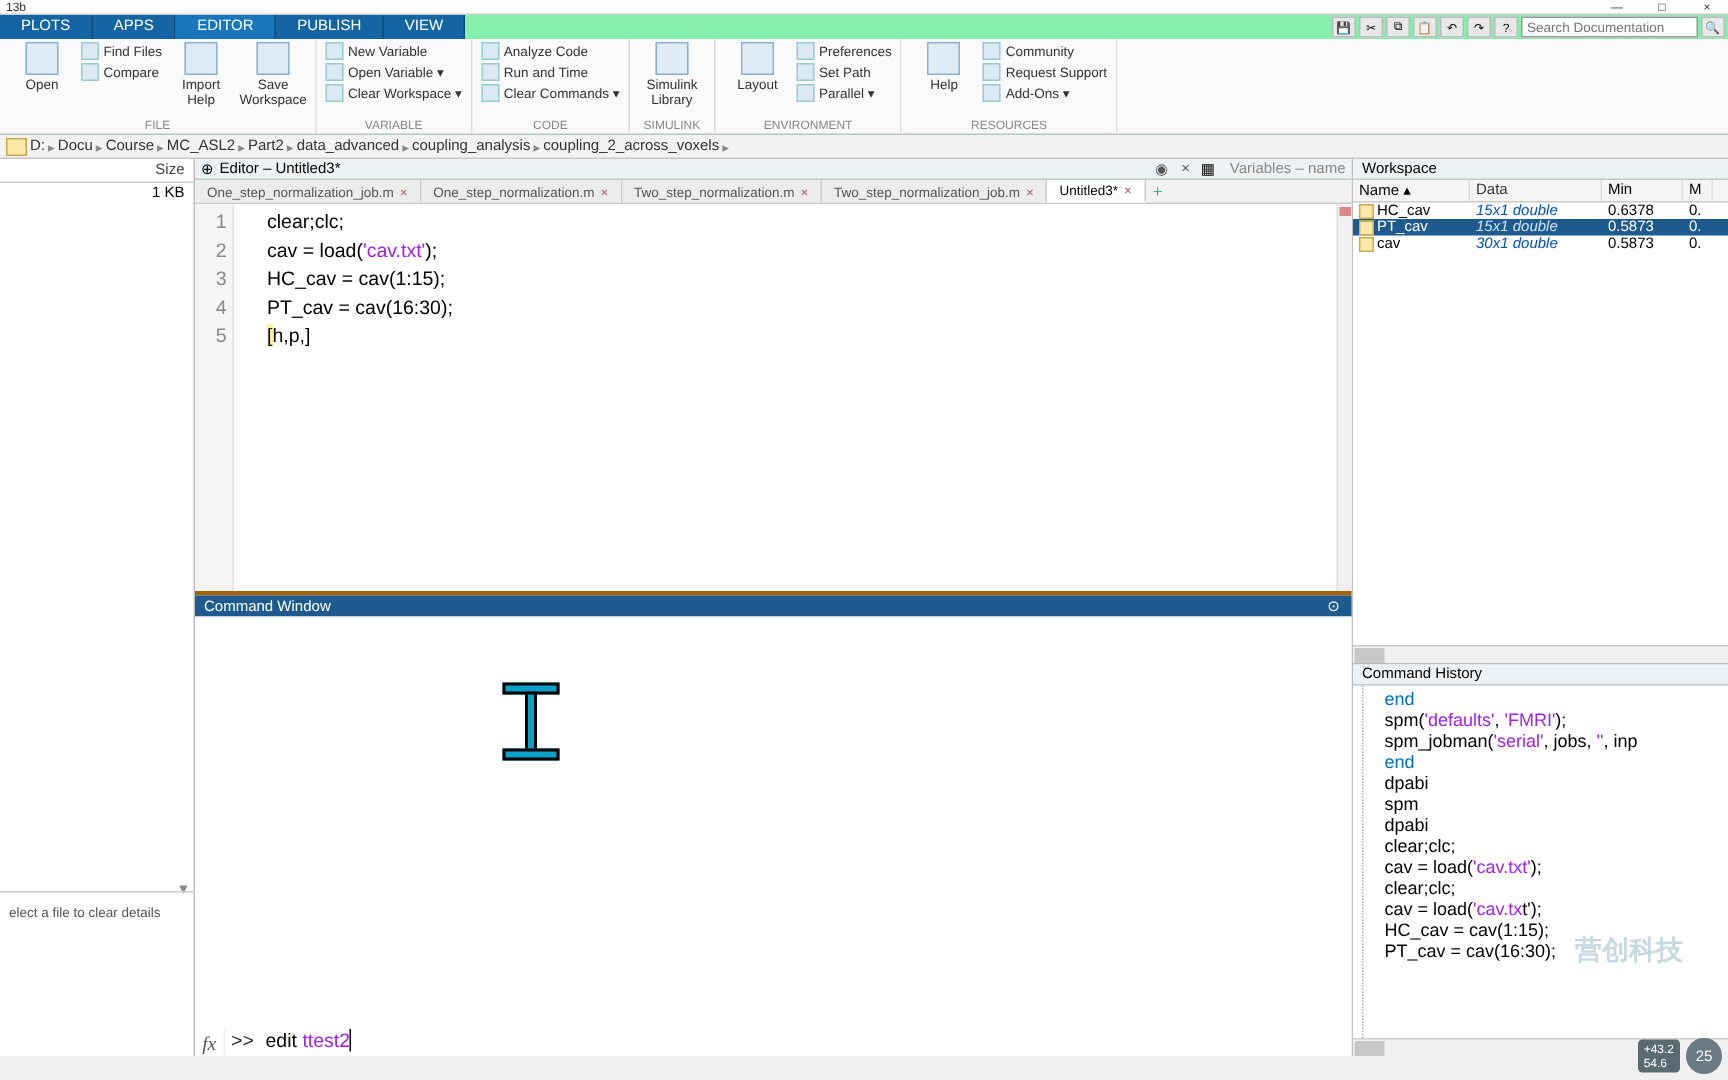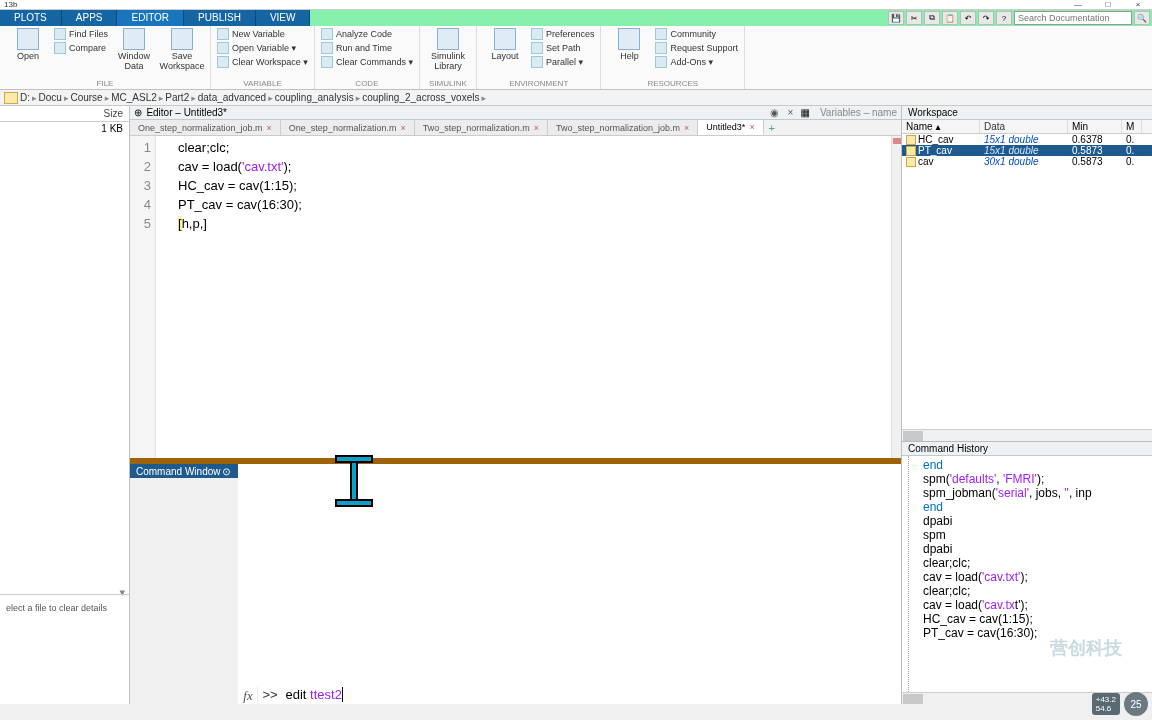--- a/index.html
+++ b/index.html
@@ -52,21 +52,21 @@
 .codearea { flex: 1; background: #fff; display: flex; overflow: hidden; position: relative; }
 .gutter { width: 26px; background: #f5f5f5; border-right: 1px solid #e3e3e3; text-align: right; padding: 4px 4px 0 0; font-family: Consolas, monospace; font-size: 13px; color: #888; }
 .gutter div { height: 19px; }
 .code { flex: 1; font-family: Consolas, monospace; font-size: 13px; padding: 4px 0 0 22px; color: #000; }
 .code .line { height: 19px; white-space: pre; }
 .str { color: #a020f0; }
 .hlb { background: #fff3a0; }
 .codebar { width: 10px; background: #f0f0f0; border-left: 1px solid #ddd; }
 .codebar .mark { width: 8px; height: 6px; background: #d88; margin: 2px auto 0; }
 
-.cmdwin { height: 246px; display: flex; flex-direction: row; border-top: 6px solid #a16207; }
+.cmdwin { height: 310px; display: flex; flex-direction: column; border-top: 3px solid #a16207; }
 .cmdhead { height: 14px; background: #1e5a8e; color: #fff; font-size: 10px; padding: 0 6px; display: flex; align-items: center; }
 .cmdhead .spacer { flex: 1; }
 .cmdhead .cbtn { width: 12px; text-align: center; cursor: pointer; }
 .cmdbody { flex: 1; background: #fff; display: flex; align-items: flex-end; }
 .fx { width: 20px; font-style: italic; font-family: serif; font-size: 13px; text-align: center; color: #555; padding-top: 2px; border-right: 1px solid #eee; }
 .cmdtxt { font-family: Consolas, monospace; font-size: 13px; padding: 2px 4px; }
 .prompt { color: #333; }
 .cmdstr { color: #a020f0; }
 .cursor-i { position: absolute; left: 335px; top: 455px; width: 40px; height: 52px; pointer-events: none; }
 .cursor-i .bar { position: absolute; background: #0aa0c8; border: 2px solid #000; }
@@ -94,21 +94,21 @@
 
 .chist { flex: 1; display: flex; flex-direction: column; border-top: 1px solid #bbb; }
 .chistbody { flex: 1; font-family: Consolas, monospace; font-size: 12px; padding: 2px 4px 2px 14px; overflow: hidden; border-left: 1px dotted #aaa; margin-left: 6px; }
 .chistbody div { white-space: pre; }
 .ch-kw { color: #0070c0; }
 .ch-str { color: #a020f0; }
 
 .overlay-badge { position: absolute; right: 4px; bottom: 4px; display: flex; align-items: center; gap: 4px; }
 .badge1 { background: #5a6a72; color: #fff; font-size: 8px; padding: 2px 4px; border-radius: 3px; }
 .badge2 { width: 24px; height: 24px; border-radius: 50%; background: #6a7a85; color: #fff; display: flex; align-items: center; justify-content: center; font-size: 10px; }
-.watermark { position: absolute; right: 30px; bottom: 60px; font-size: 18px; color: rgba(120,160,180,.4); font-weight: bold; }
+.watermark { position: absolute; right: 30px; bottom: 75px; font-size: 18px; color: rgba(120,160,180,.4); font-weight: bold; }
 </style>
 </head>
 <body>
 
 <div class="titlebar">
   <span>13b</span>
   <div class="wbtns">
     <span class="wbtn">—</span>
     <span class="wbtn">□</span>
     <span class="wbtn">×</span>
@@ -146,21 +146,21 @@
               <span class="sicon"></span>
               <span>Find Files</span>
             </div>
           <div class="hbtn">
               <span class="sicon"></span>
               <span>Compare</span>
             </div>
         </div>
         <div class="vbtn">
             <div class="icon"></div>
-            <span>Window Data</span>
+            <span>Import Help</span>
           </div>
         <div class="vbtn">
             <div class="icon"></div>
             <span>Save Workspace</span>
           </div>
       </div>
       <div class="grplabel">FILE</div>
     </div>
     <div class="rgroup">
       <div class="items">

